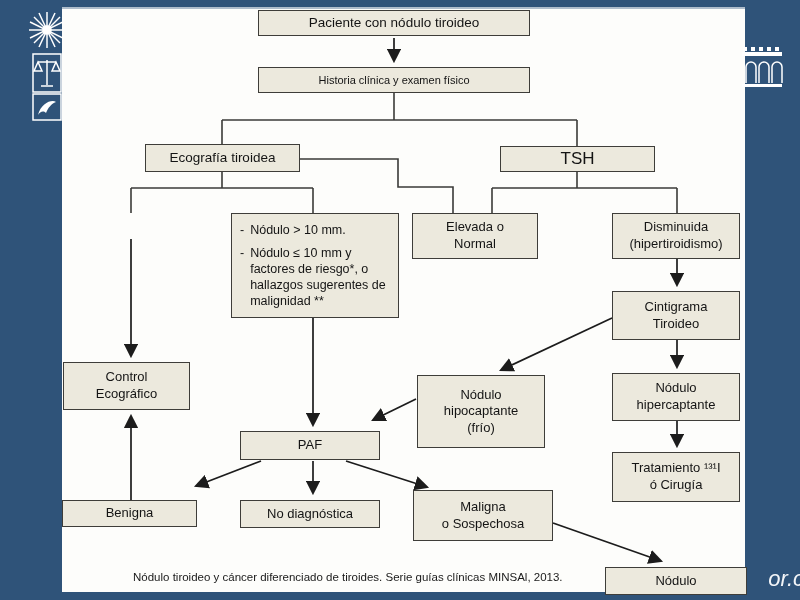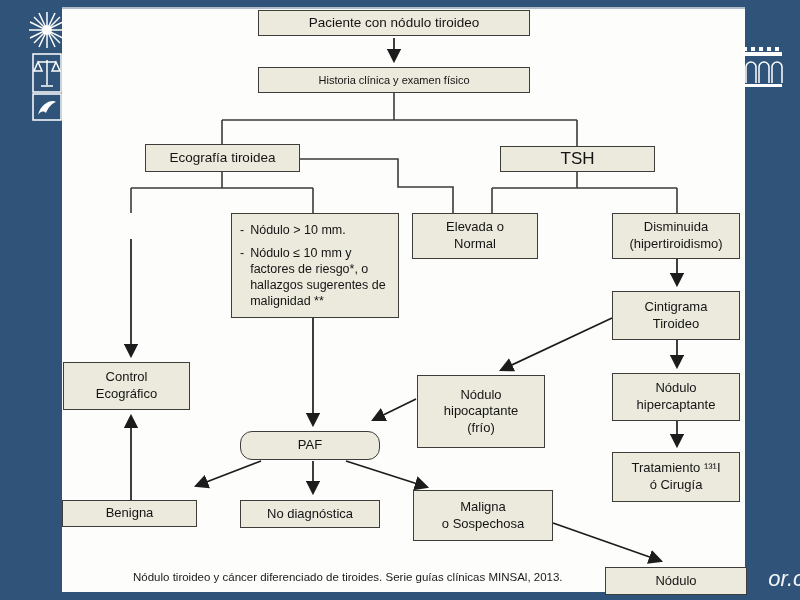--- a/index.html
+++ b/index.html
@@ -19,21 +19,21 @@
   .n-nodulo-menor{left:62px;top:213px;width:138px;height:26px;}
   .n-criteria{left:231px;top:213px;width:168px;height:105px;align-items:flex-start;
               justify-content:flex-start;padding:8px 6px 6px 8px;font-size:12.5px;
               flex-direction:column;gap:7px;text-align:left;}
   .n-elevada{left:412px;top:213px;width:126px;height:46px;}
   .n-disminuida{left:612px;top:213px;width:128px;height:46px;}
   .n-cintigrama{left:612px;top:291px;width:128px;height:49px;}
   .n-control{left:63px;top:362px;width:127px;height:48px;}
   .n-hipocaptante{left:417px;top:375px;width:128px;height:73px;}
   .n-hipercaptante{left:612px;top:373px;width:128px;height:48px;}
-  .n-paf{left:240px;top:431px;width:140px;height:29px;border-radius:12px;}
+  .n-paf{left:240px;top:431px;width:140px;height:29px;}
   .n-tratamiento{left:612px;top:452px;width:128px;height:50px;text-align:center;}
   .n-benigna{left:62px;top:500px;width:135px;height:27px;}
   .n-nodiag{left:240px;top:500px;width:140px;height:28px;}
   .n-maligna{left:413px;top:490px;width:140px;height:51px;}
   .n-cirugia{left:605px;top:567px;width:142px;height:28px;}
   .crit-row{display:flex;gap:6px;white-space:normal;}
   .crit-row .dash{flex:0 0 auto;}
   .footer{position:absolute;left:133px;top:571px;font-size:11.5px;color:#1a1a1a;white-space:nowrap;}
   .watermark{position:absolute;right:3px;top:566px;font-size:22px;color:#f3f5f8;font-style:italic;}
   .logo-left{position:absolute;left:25px;top:8px;}

